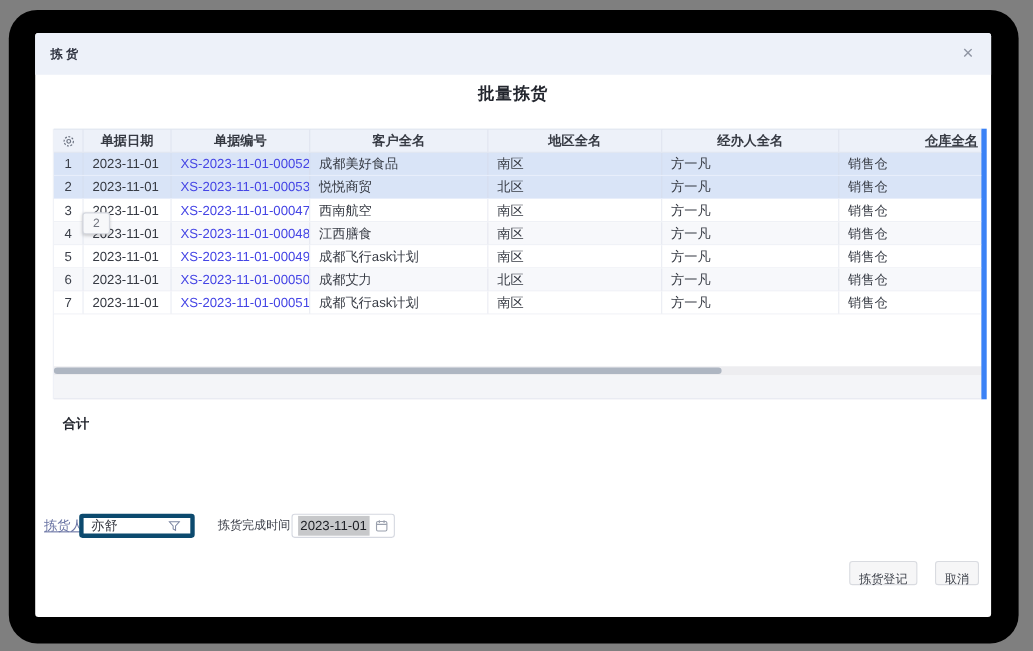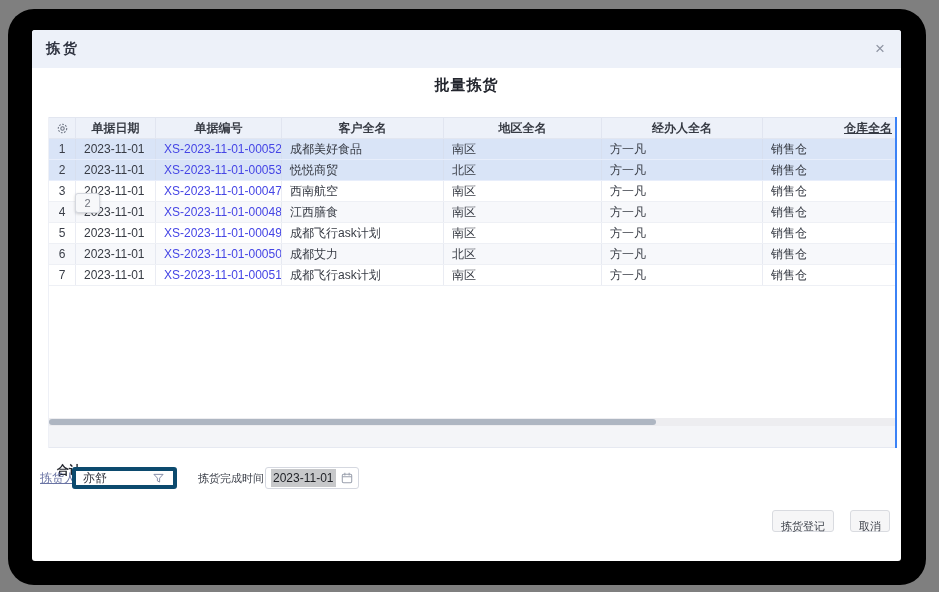--- a/index.html
+++ b/index.html
@@ -6,29 +6,29 @@
   html,body { width:939px; height:592px; overflow:hidden; background:#7f7f7f;
     font-family:"Liberation Sans","DejaVu Sans",sans-serif; }
   .stage { position:relative; width:939px; height:592px; }
   .frame { position:absolute; left:8px; top:9px; width:918px; height:576px;
     background:#000; border-radius:26px; }
   .dialog { position:absolute; left:32px; top:30px; width:869px; height:531px;
     background:#fff; border-radius:3px; overflow:visible; }
 
   .dlg-header { position:absolute; left:0; top:0; width:869px; height:38px;
     background:#edf1f9; display:flex; align-items:center; border-radius:3px 3px 0 0; }
-  .dlg-title { margin-left:14px; font-size:14px; color:#2f3340; letter-spacing:3px; font-weight:bold; }
+  .dlg-title { margin-left:14px; font-size:11px; color:#2f3340; letter-spacing:3px; font-weight:bold; }
   .dlg-close { position:absolute; right:16px; top:0; height:38px; line-height:38px;
     font-size:17px; color:#8f95a3; cursor:pointer; }
 
   .heading { position:absolute; left:0; top:46px; width:869px; text-align:center;
     font-size:15px; font-weight:bold; color:#23262e; letter-spacing:1px; }
 
-  .table-wrap { position:absolute; left:16px; top:87px; width:849px; height:331px;
-    display:flex; flex-direction:column; border-left:1px solid #eef0f6; border-right:2px solid #3b82f6; }
+  .table-wrap { position:absolute; left:16px; top:87px; width:849px; height:246px;
+    display:flex; flex-direction:column; border-left:1px solid #eef0f6; border-right:5px solid #3b82f6; }
   .thead { display:flex; height:22px; background:#edf1f9; border-top:1px solid #e2e6f0;
     border-bottom:1px solid #e2e6f0; flex:none; }
   .hcell { font-size:12px; font-weight:bold; color:#33363f; text-align:center; line-height:20px;
     border-right:1px solid #dde1ee; overflow:hidden; white-space:nowrap; }
   .trow { display:flex; height:21px; background:#fff; border-bottom:1px solid #eef0f5; flex:none; cursor:pointer; }
   .trow.stripe { background:#f7f8fb; }
   .trow.sel { background:#d9e4f7; border-bottom:1px solid #e8eefb; }
   .cell { font-size:12px; color:#363a43; line-height:21px; padding:0 8px;
     border-right:1px solid rgba(213,218,231,.5); overflow:hidden; white-space:nowrap; }
   .c0 { width:27px; flex:none; text-align:center; padding:0; }

